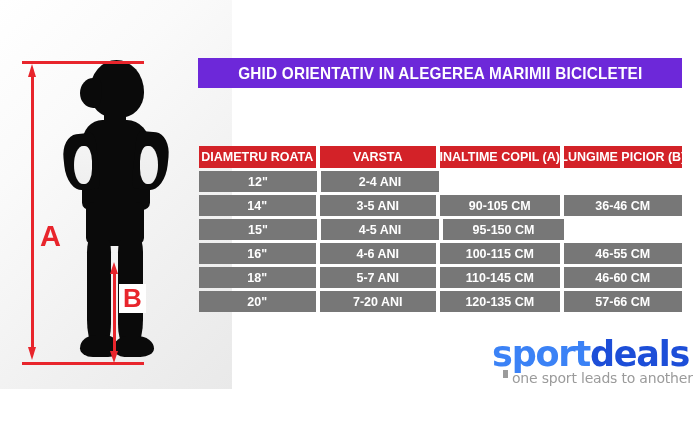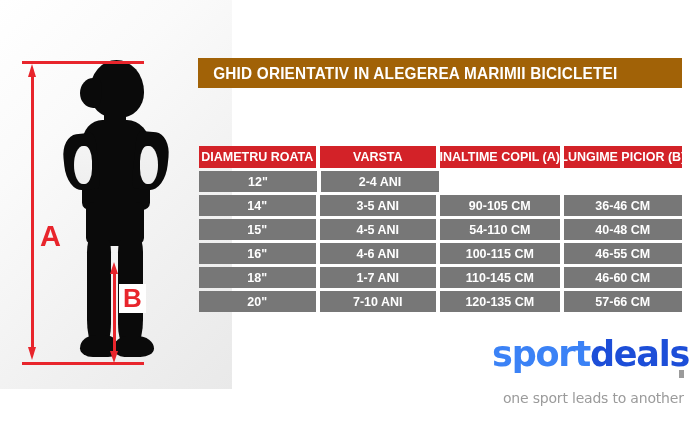--- a/index.html
+++ b/index.html
@@ -270,23 +270,24 @@
     font-family: "Liberation Sans", sans-serif;
   }
 
   
   .title-banner {
     position: absolute;
     left: 198px;
     top: 58px;
     width: 484px;
     height: 30px;
-    background: #a16207;
+    background: #6d28d9;
     display: flex;
     align-items: center;
+    justify-content: center;
   }
   .title-text {
     color: #ffffff;
     font-size: 16.5px;
     font-weight: bold;
     letter-spacing: 0.2px;
     font-family: "Liberation Sans Narrow", "Liberation Sans", sans-serif;
     transform: scaleX(0.93);
     white-space: nowrap;
   }
@@ -346,23 +347,22 @@
     line-height: 1;
     font-family: "DejaVu Sans", sans-serif;
   }
   .logo-sport { color: #3b82f6; }
   .logo-deals { color: #1d4ed8; }
   .logo-tagline-row {
     position: absolute;
     left: 11px;
     top: 33px;
     display: flex;
-    align-items: flex-end;
-    gap: 12px;
-    flex-direction: column;
+    align-items: flex-start;
+    gap: 4px;
   }
   .logo-bullet {
     width: 5px;
     height: 8px;
     background: #9B9B9B;
   }
   .logo-tagline {
     color: #9B9B9B;
     font-size: 14px;
     letter-spacing: -0.2px;
@@ -431,41 +431,40 @@
     <div class="trow body-row">
       <div class="cell c0">14"</div>
       <div class="cell c1">3-5 ANI</div>
       <div class="cell c2">90-105 CM</div>
       <div class="cell c3">36-46 CM</div>
     </div>
 
     <div class="trow body-row">
       <div class="cell c0">15"</div>
       <div class="cell c1">4-5 ANI</div>
-      <div class="cell c2">54-110 CM</div>
-      <div class="cell c3">40-48 CM</div>
+      <div class="cell c2">95-150 CM</div>
     </div>
 
     <div class="trow body-row">
       <div class="cell c0">16"</div>
       <div class="cell c1">4-6 ANI</div>
       <div class="cell c2">100-115 CM</div>
       <div class="cell c3">46-55 CM</div>
     </div>
 
     <div class="trow body-row">
       <div class="cell c0">18"</div>
-      <div class="cell c1">1-7 ANI</div>
+      <div class="cell c1">5-7 ANI</div>
       <div class="cell c2">110-145 CM</div>
       <div class="cell c3">46-60 CM</div>
     </div>
 
     <div class="trow body-row">
       <div class="cell c0">20"</div>
-      <div class="cell c1">7-10 ANI</div>
+      <div class="cell c1">7-20 ANI</div>
       <div class="cell c2">120-135 CM</div>
       <div class="cell c3">57-66 CM</div>
     </div>
   </div>
 
   <div class="logo">
     <div class="logo-word">
       <span class="logo-sport">sport</span><span class="logo-deals">deals</span>
     </div>
     <div class="logo-tagline-row">

